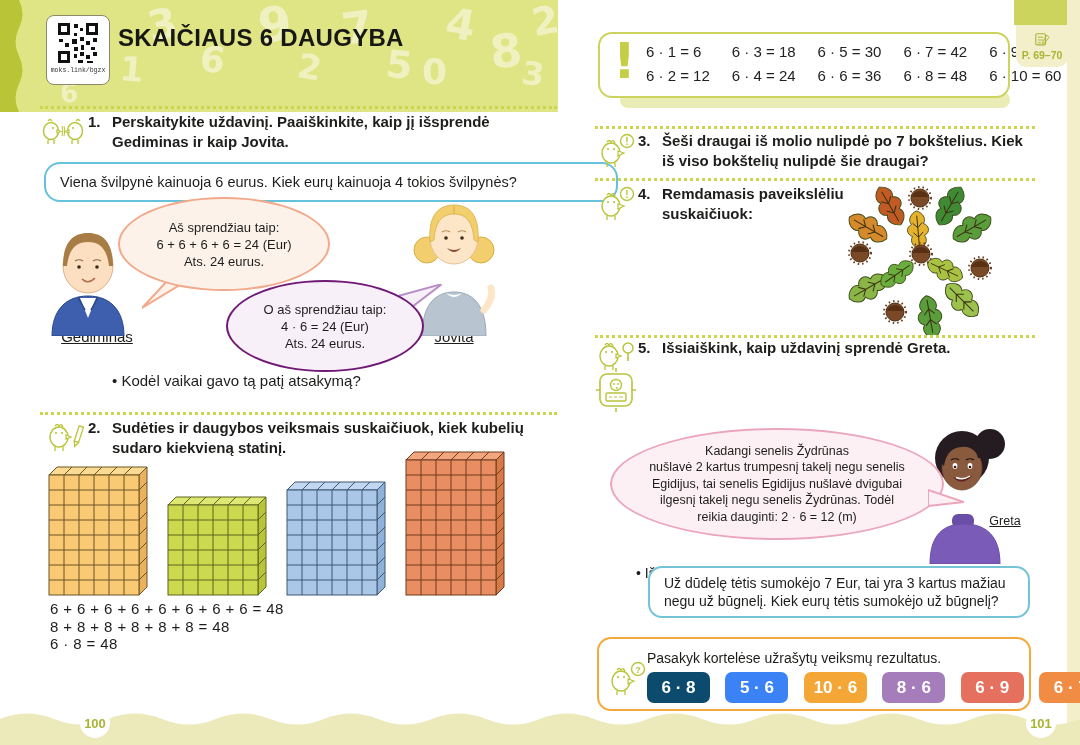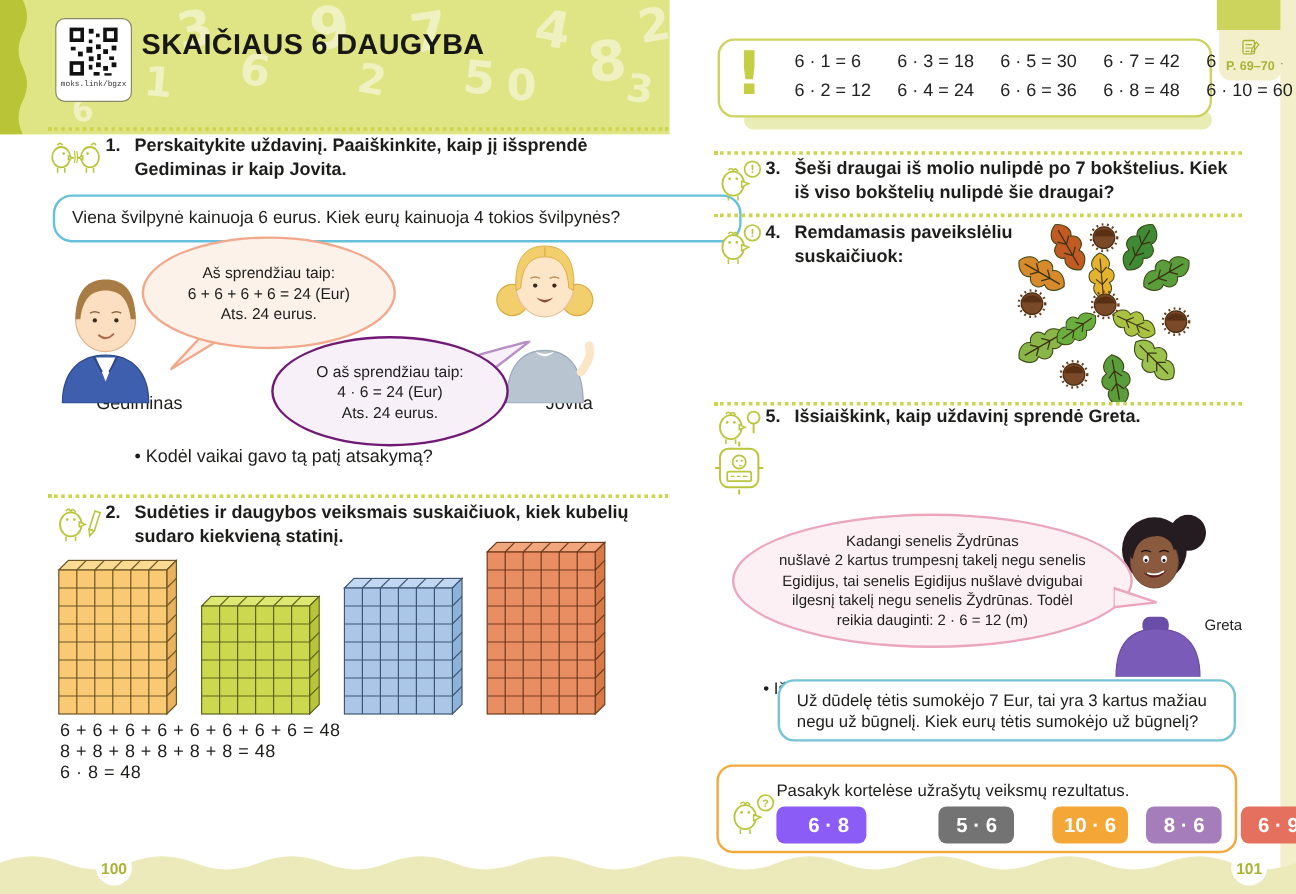--- a/index.html
+++ b/index.html
@@ -8,31 +8,31 @@
   .abs{position:absolute;}
   .dotted{position:absolute;height:0;border-top:3px dotted #ccd54f;}
   .task{position:absolute;display:flex;font-weight:bold;font-size:15px;line-height:20px;color:#1d1d1b;}
   .tnum{flex:none;width:24px;}
   .pbox{position:absolute;border-radius:16px;background:#fff;font-size:14px;line-height:18px;
         display:flex;align-items:center;padding:6px 14px;box-sizing:border-box;}
   .bubble{position:absolute;border-radius:50%;display:flex;align-items:center;justify-content:center;
           text-align:center;font-size:13px;line-height:17px;white-space:pre-line;box-sizing:border-box;z-index:3;}
   .bullet-line{position:absolute;font-size:14.5px;}
   .bullet-line::before{content:"• ";}
-  .char-label{position:absolute;font-size:15px;text-align:right;}
+  .char-label{position:absolute;font-size:15px;text-align:center;text-decoration:underline;}
   .header-band{position:absolute;left:0;top:0;width:558px;height:112px;background:#dfe584;overflow:hidden;}
   .bg-digit{position:absolute;color:#eff1c1;font-weight:bold;font-family:"DejaVu Sans",sans-serif;line-height:1;z-index:1;}
   .qr-card{position:absolute;left:46px;top:15px;width:64px;height:70px;background:#fff;border:1px solid #8a8a6a;
            border-radius:8px;z-index:2;display:flex;flex-direction:column;align-items:center;padding-top:5px;box-sizing:border-box;}
   .qr-caption{font-size:6.5px;font-family:"Liberation Mono",monospace;color:#333;margin-top:2px;}
   .page-title{position:absolute;left:118px;top:24px;font-size:24px;font-weight:800;letter-spacing:.3px;z-index:2;color:#171715;}
   .facts-box{position:absolute;left:598px;top:32px;width:412px;height:66px;background:#fff;border:2px solid #ccd45e;
              border-radius:14px;z-index:2;box-sizing:border-box;}
   .facts-shadow{position:absolute;left:620px;top:92px;width:390px;height:16px;background:#eaecb6;border-radius:8px;z-index:1;}
-  .facts-grid{position:absolute;left:46px;top:9px;display:grid;grid-template-rows:24px 24px;grid-auto-flow:column;column-gap:22px;margin-left:16px;}
+  .facts-grid{position:absolute;left:46px;top:9px;display:grid;grid-template-rows:24px 24px;grid-auto-flow:column;column-gap:22px;}
   .factcell{font-size:15px;white-space:nowrap;color:#222;}
   .excl{position:absolute;left:13px;top:-2px;font-family:"DejaVu Sans",sans-serif;font-size:50px;font-weight:900;color:#c5cf45;}
   .corner-block{position:absolute;left:1014px;top:0;width:66px;height:25px;background:#ccd45e;}
   .corner-tab{position:absolute;left:1016px;top:25px;width:52px;height:42px;background:#f3efca;border-radius:0 0 10px 10px;
               display:flex;flex-direction:column;align-items:center;justify-content:center;z-index:2;}
   .corner-tab-label{font-size:10.5px;font-weight:bold;color:#a9b435;margin-top:1px;}
   .edge-strip{position:absolute;right:0;top:0;width:13px;height:745px;background:#f3efca;}
   .bottombar{position:absolute;left:0;top:703px;z-index:4;}
   .page-circle{position:absolute;width:30px;height:30px;border-radius:50%;background:#fff;display:flex;align-items:center;
                justify-content:center;font-size:13px;font-weight:bold;color:#a9b435;z-index:5;}
@@ -479,23 +479,23 @@
         <circle cx="11" cy="16" r="1.1" fill="#b9c53b"></circle>
           <circle cx="17" cy="16" r="1.1" fill="#b9c53b"></circle>
         <path d="M21,18 l6,2 -6,3 z" fill="#fff" stroke="#b9c53b" stroke-width="1.2"></path>
         <path d="M10,30 v4 M18,30 v4" stroke="#b9c53b" stroke-width="1.3"></path>
         <circle cx="31" cy="8" r="6.5" fill="#fff" stroke="#b9c53b" stroke-width="1.4"></circle>
         <text x="31" y="11.5" font-size="9" font-weight="bold" fill="#b9c53b" text-anchor="middle" font-family="Liberation Sans,sans-serif">?</text>
       </svg>
     </div>
     <div class="abs" style="left:48px;top:11px;font-size:14px;">Pasakyk kortelėse užrašytų veiksmų rezultatus.</div>
     <div class="abs" style="left:48px;top:33px;white-space:nowrap;">
-      <span class="card" style="background: #8b5cf6; padding-left: 12px;">6 · 8</span>
-      <span class="card" style="background: #737373; margin-left: 45px;">5 · 6</span>
-      <span class="card" style="background: rgb(244, 166, 54); margin-left: 16px;">10 · 6</span>
+      <span class="card" style="background: #0c4a6e;">6 · 8</span>
+      <span class="card" style="background: #3b82f6;">5 · 6</span>
+      <span class="card" style="background: rgb(244, 166, 54);">10 · 6</span>
       <span class="card" style="background: rgb(165, 125, 187);">8 · 6</span>
       <span class="card" style="background: rgb(229, 112, 94);">6 · 9</span>
       <span class="card" style="background: rgb(240, 140, 68);">6 · 7</span>
     </div>
   </div>
 
   <svg class="bottombar" width="1080" height="42">
     <path d="M0,16 q27,-11 54,0 t54,0 t54,0 t54,0 t54,0 t54,0 t54,0 t54,0 t54,0 t54,0 t54,0 t54,0 t54,0 t54,0 t54,0 t54,0 t54,0 t54,0 t54,0 t54,0 V42 H0 Z" fill="#ece9ba"></path>
   </svg>
   <div class="page-circle" style="left:80px;top:708px;">100</div>

